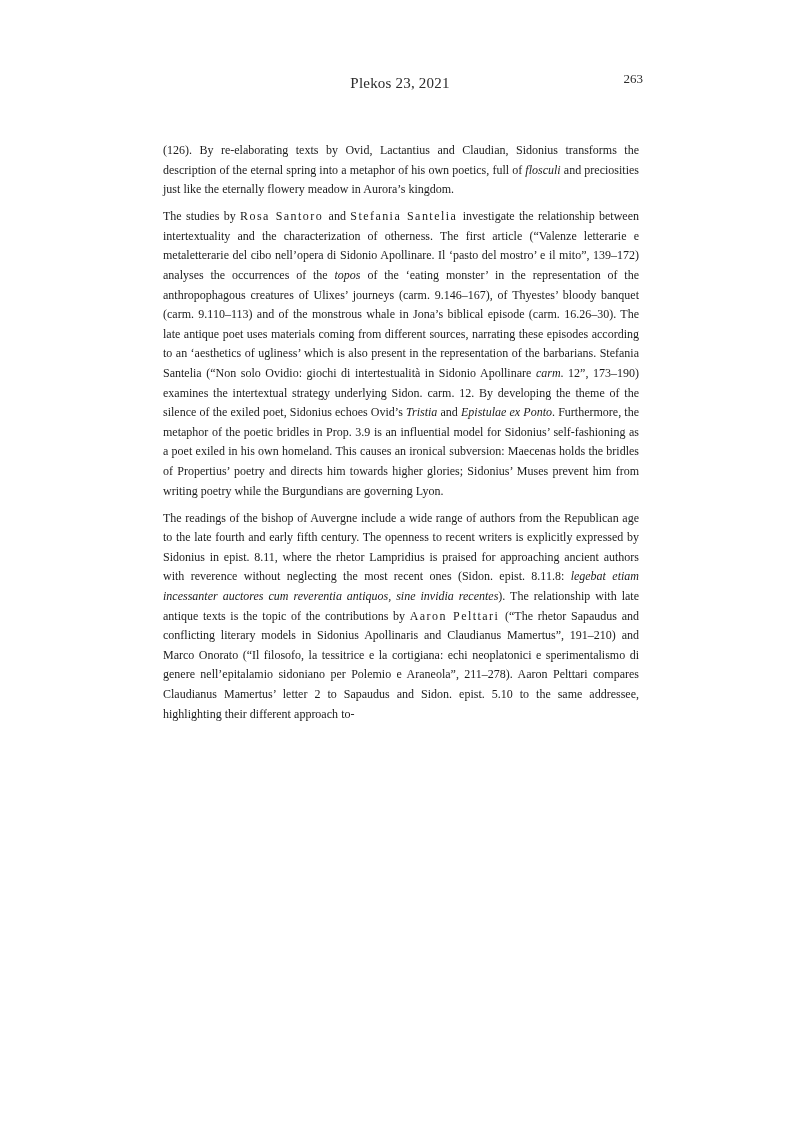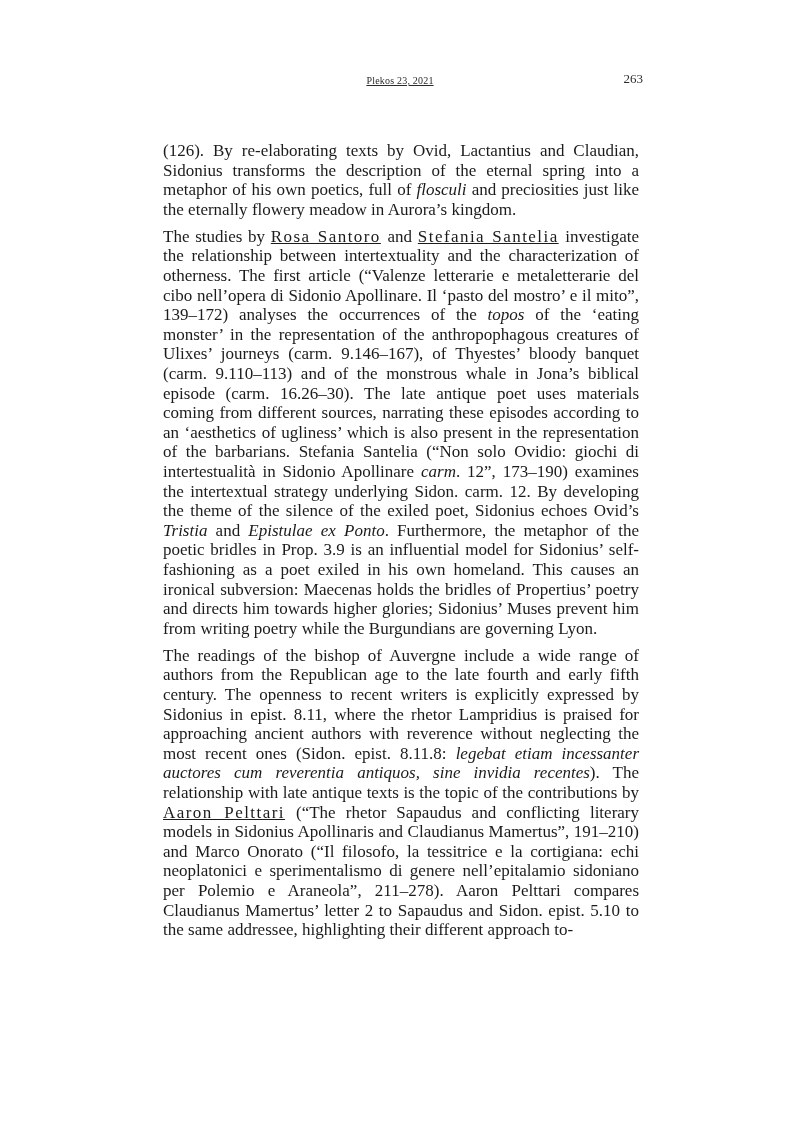--- a/index.html
+++ b/index.html
@@ -23,59 +23,57 @@
     left: 163px;
     top: 75px;
     width: 474px;
     height: 16px;
   }
   .running-head .journal {
     position: absolute;
     left: 0;
     right: 0;
     text-align: center;
-    font-size: 10px;
+    font-size: 15px;
     letter-spacing: 0.2px;
     color: #2a2a2a;
     white-space: nowrap;
-    text-decoration: underline;
   }
   .running-head .folio {
     position: absolute;
     right: -6px;
     top: -4px;
     font-size: 13px;
     color: #2a2a2a;
   }
 
   
   .textblock {
     position: absolute;
     left: 163px;
     top: 141px;
     width: 476px;
   }
   .para {
-    font-size: 17px;
+    font-size: 12px;
     line-height: 19.6px;
     text-align: justify;
     text-justify: inter-word;
     margin: 0 0 7.5px 0;
     text-indent: 0;
     word-spacing: 0.1px;
     -webkit-font-smoothing: antialiased;
   }
   .para:last-child { margin-bottom: 12px; }
 
   
   .it { font-style: italic; }
   .sp {
     letter-spacing: 1.45px;
     padding-right: 1px;
-    text-decoration: underline;
   }
 
   
   .textblock, .running-head {
     text-rendering: optimizeLegibility;
   }
 </style>
 </head>
 <body>
 

